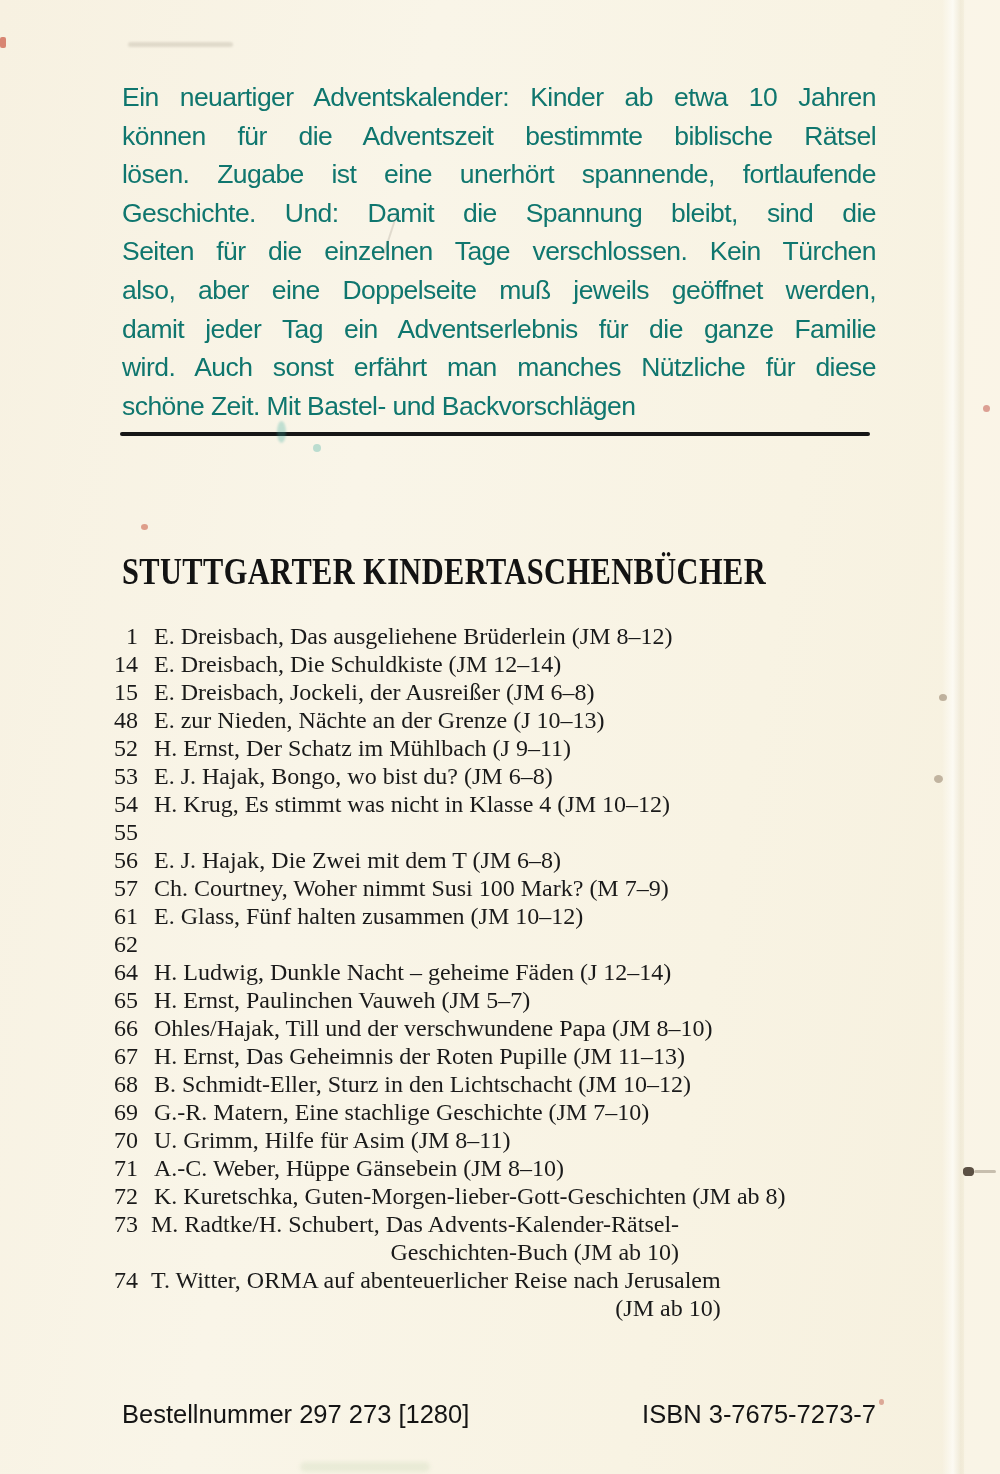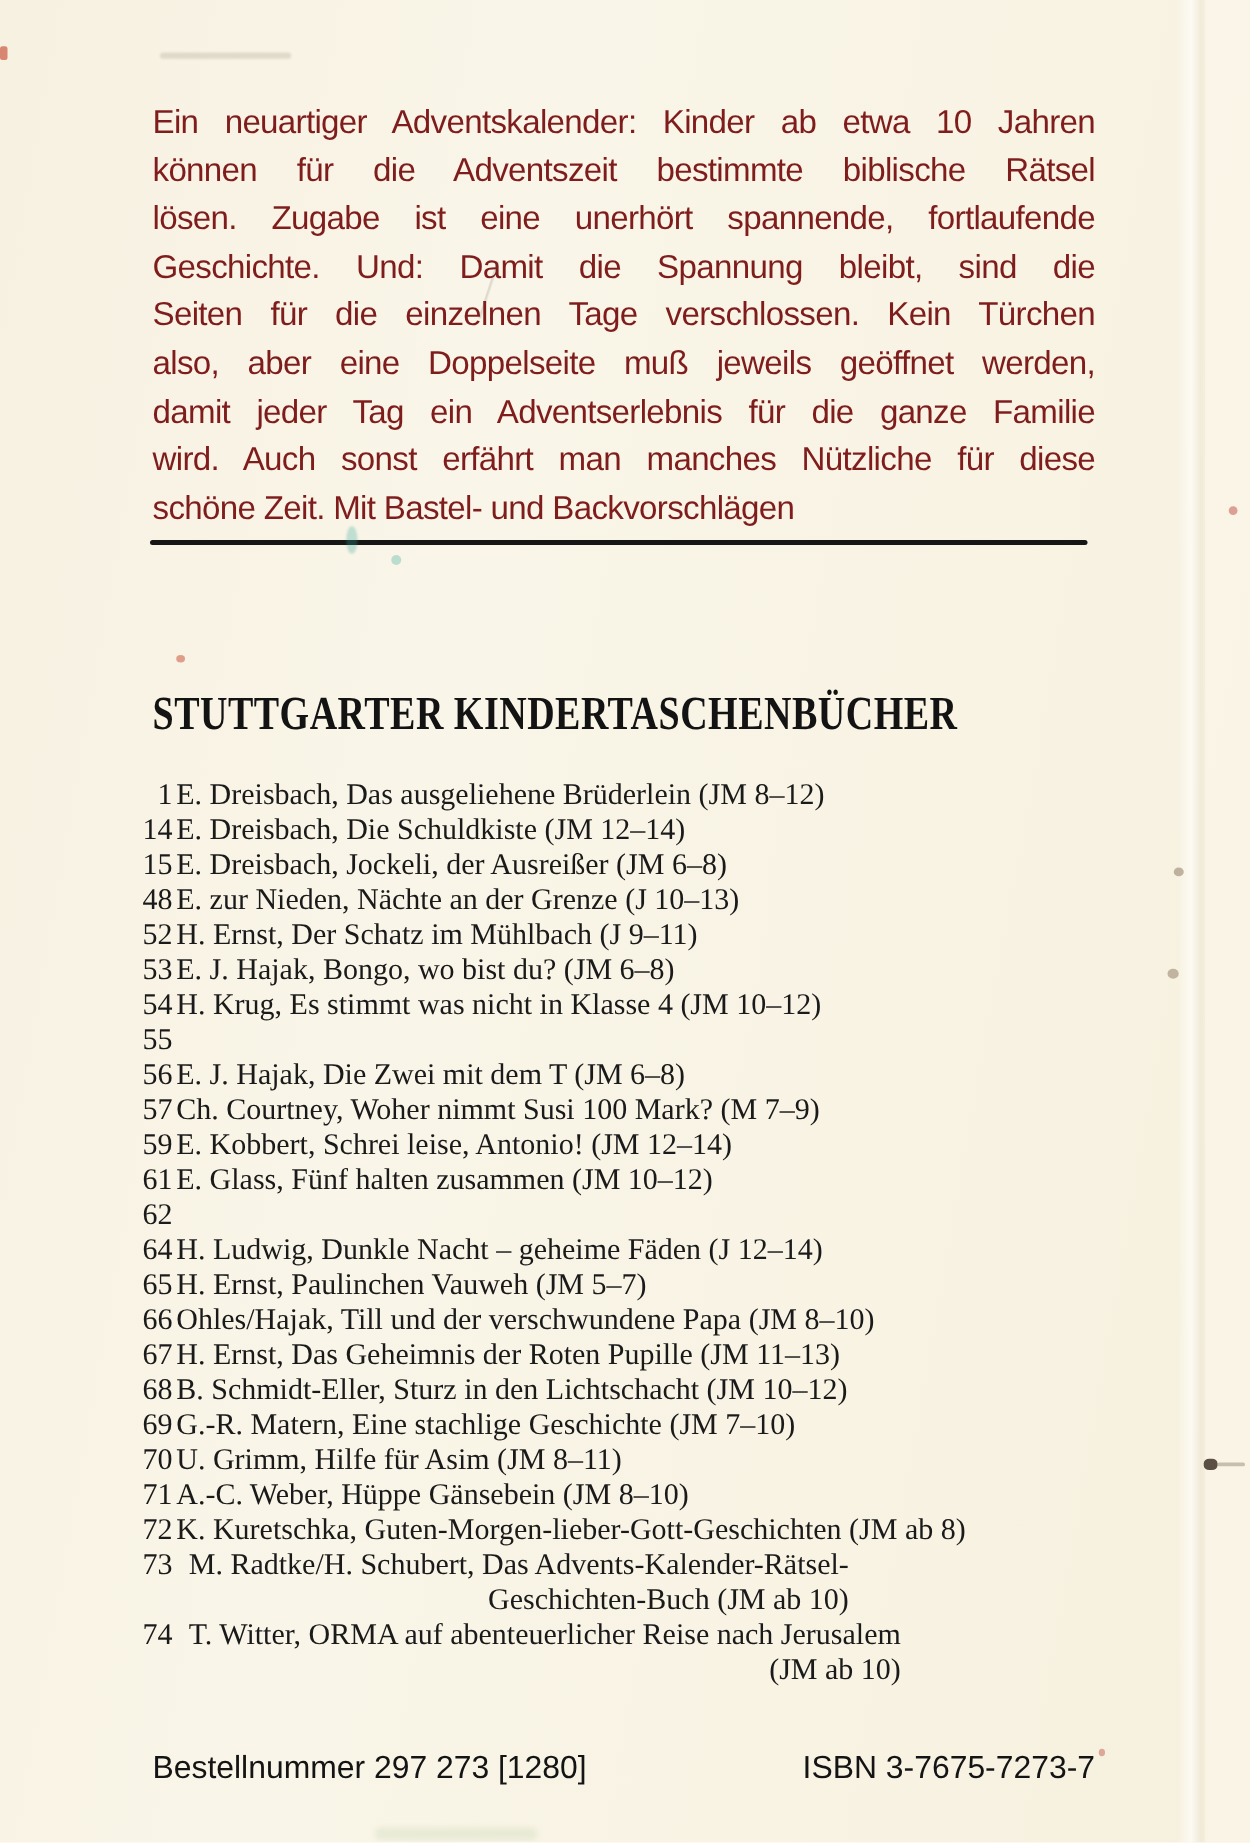--- a/index.html
+++ b/index.html
@@ -5,41 +5,41 @@
   html,body{margin:0;padding:0;}
   body{
     width:1000px;height:1474px;position:relative;overflow:hidden;
     background:linear-gradient(100deg,#f7f1e1 0%,#f9f5e8 35%,#f8f3e3 70%,#f6f0de 100%);
     font-family:"Liberation Sans", sans-serif;
     color:#181818;
   }
   
   .intro{
     position:absolute;left:122px;top:78px;width:754px;
-    font-size:26.5px;line-height:38.6px;letter-spacing:-0.55px;color:#7f1d1d;
+    font-size:26.5px;line-height:38.6px;letter-spacing:-0.55px;color:#0f766e;
   }
   .intro .jline{text-align:justify;text-align-last:justify;}
   .intro .jline.last{text-align-last:left;}
   .rule{
     position:absolute;left:120px;top:432px;width:750px;height:3.5px;
     background:#161616;border-radius:2px;
   }
   .heading{
     position:absolute;left:122px;top:549px;
     font-family:"Liberation Serif", serif;font-weight:700;font-size:38px;
     letter-spacing:0.5px;color:#131313;white-space:nowrap;
     transform:scaleX(0.80);transform-origin:left center;
   }
   .booklist{
     position:absolute;left:110px;top:622px;width:780px;
     font-family:"Liberation Serif", serif;font-size:24px;line-height:28px;color:#1a1a1a;
   }
   .row{display:flex;align-items:flex-start;}
   .num{flex:0 0 28px;width:28px;text-align:right;}
-  .title{margin-left:3px;white-space:nowrap;}
+  .title{margin-left:16px;white-space:nowrap;}
   .titlewrap{margin-left:13px;}
   .titlewrap .t1,.titlewrap .t2{white-space:nowrap;text-align:right;}
   .footer{
     position:absolute;left:122px;top:1400px;width:754px;
     display:flex;justify-content:space-between;
     font-family:Liberation Sans, sans-serif;font-size:25.5px;color:#141414;
   }
   
   .fold{
     position:absolute;left:942px;top:0;width:24px;height:1474px;pointer-events:none;
@@ -120,24 +120,20 @@
     </div>
   <div class="row">
       <span class="num">56</span>
       <span class="title">E. J. Hajak, Die Zwei mit dem T (JM 6–8)</span>
     </div>
   <div class="row">
       <span class="num">57</span>
       <span class="title">Ch. Courtney, Woher nimmt Susi 100 Mark? (M 7–9)</span>
     </div>
   <div class="row">
-      <span class="num">59</span>
-      <span class="title">E. Kobbert, Schrei leise, Antonio! (JM 12–14)</span>
-    </div>
-  <div class="row">
       <span class="num">61</span>
       <span class="title">E. Glass, Fünf halten zusammen (JM 10–12)</span>
     </div>
   <div class="row">
       <span class="num">62</span>
     </div>
   <div class="row">
       <span class="num">64</span>
       <span class="title">H. Ludwig, Dunkle Nacht – geheime Fäden (J 12–14)</span>
     </div>

